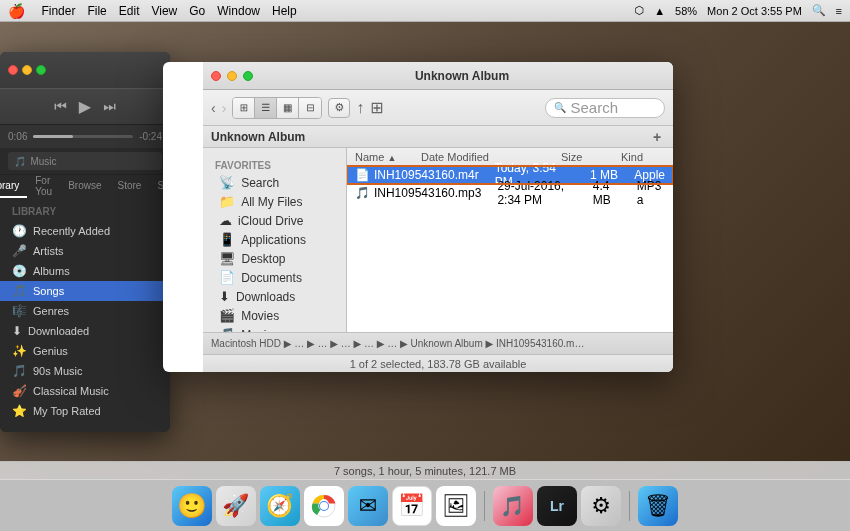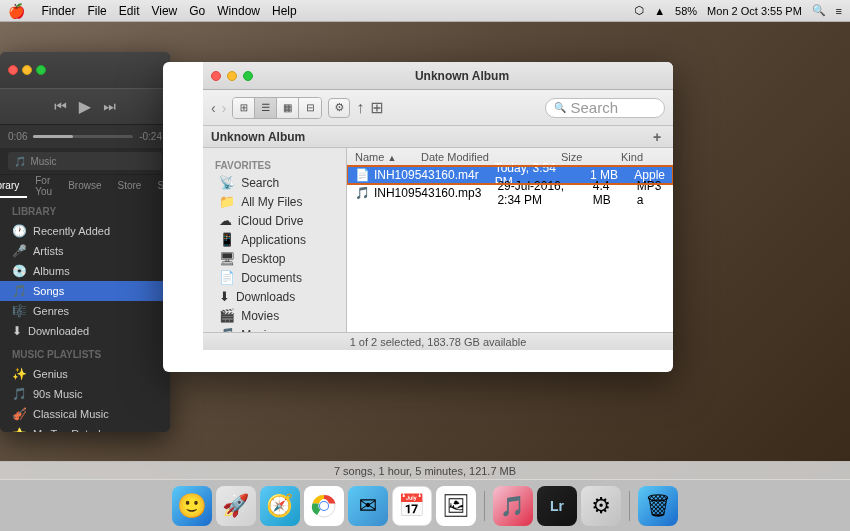--- a/index.html
+++ b/index.html
@@ -497,21 +497,20 @@
         <span>Songs</span>
       </div>
       <div class="sidebar-item">
         <span class="sidebar-icon">🎼</span>
         <span>Genres</span>
       </div>
       <div class="sidebar-item">
         <span class="sidebar-icon">⬇</span>
         <span>Downloaded</span>
       </div>
-      <div class="sidebar-section">Music Playlists</div>
       <div class="sidebar-item">
         <span class="sidebar-icon">✨</span>
         <span>Genius</span>
       </div>
       <div class="sidebar-item">
         <span class="sidebar-icon">🎵</span>
         <span>90s Music</span>
       </div>
       <div class="sidebar-item">
         <span class="sidebar-icon">🎻</span>
@@ -619,20 +618,23 @@
         <div class="file-row">
           <span class="file-icon">🎵</span>
           <span class="file-col-name" style="padding-left:0; flex:1;">INH109543160.mp3</span>
           <span class="file-col-date">29-Jul-2016, 2:34 PM</span>
           <span class="file-col-size">4.4 MB</span>
           <span class="file-col-kind">MP3 a</span>
         </div>
       </div>
     </div>
 
+    <div class="finder-pathbar">
+      <span>Macintosh HDD ▶ … ▶ … ▶ … ▶ … ▶ … ▶ Unknown Album ▶ INH109543160.m…</span>
+    </div>
 
     <div class="finder-statusbar">
       <span>1 of 2 selected, 183.78 GB available</span>
     </div>
   </div>
 
 </div>
 
 <div class="status-bar">
   <span>7 songs, 1 hour, 5 minutes, 121.7 MB</span>

